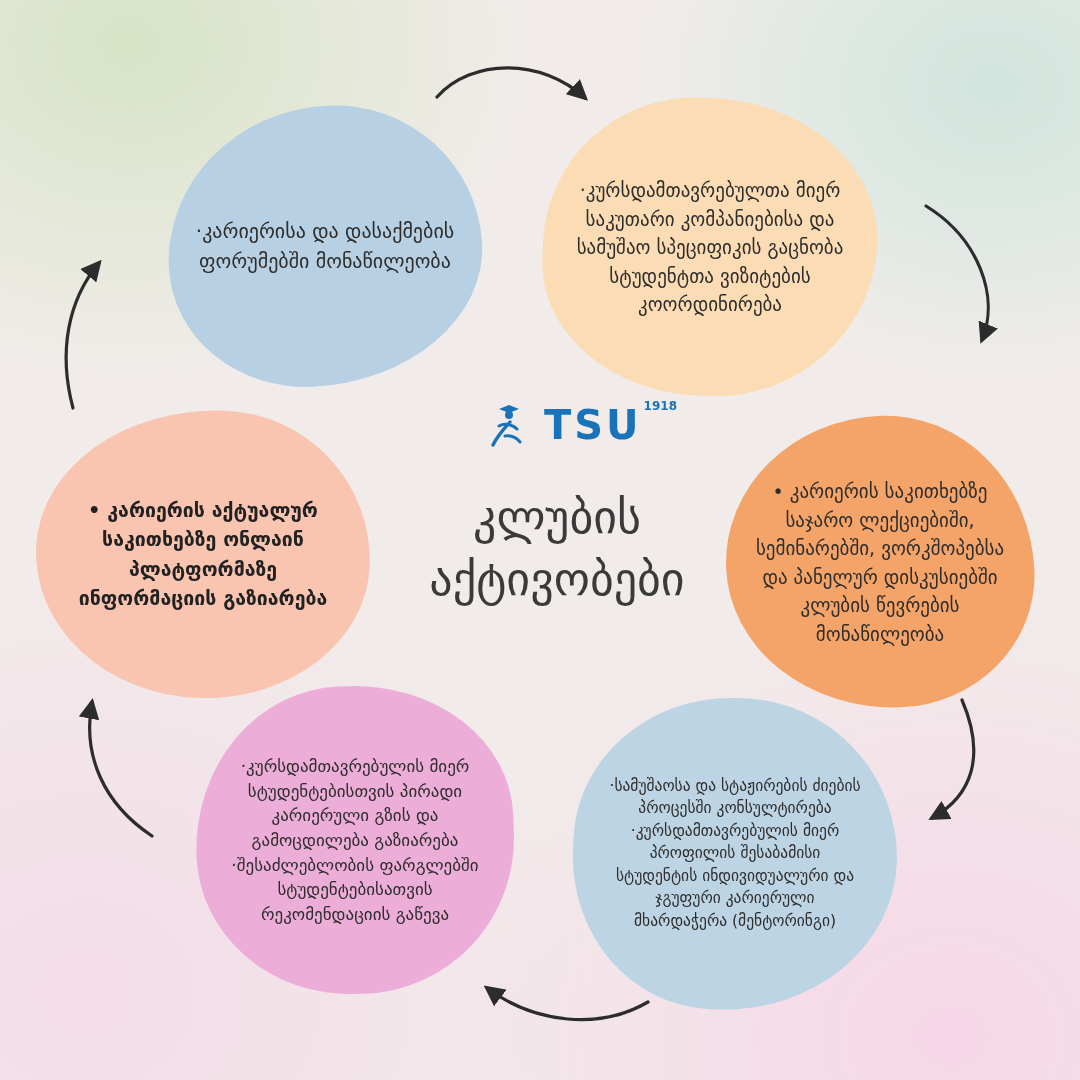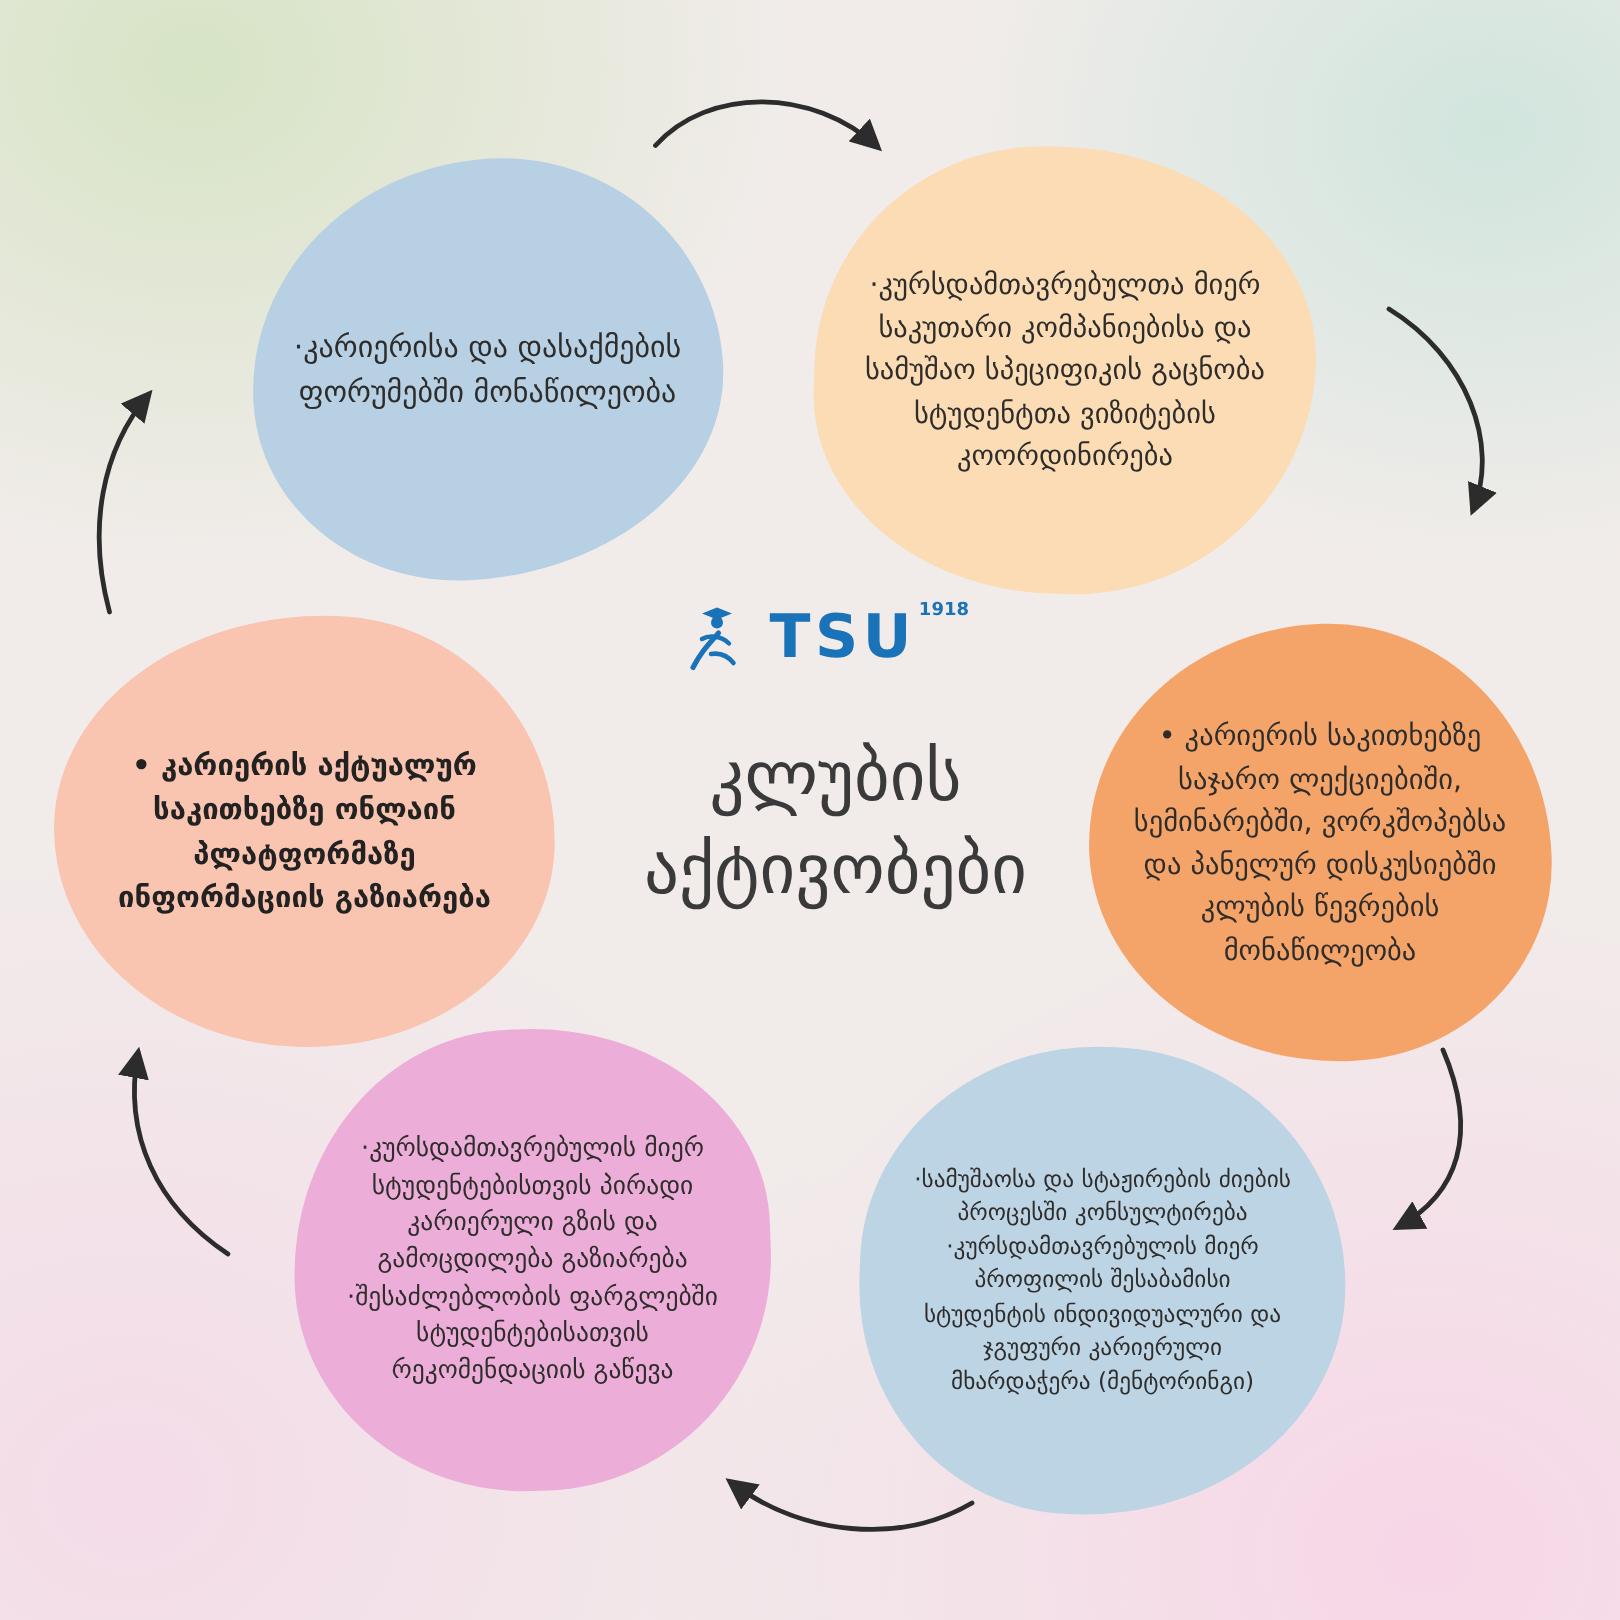--- a/index.html
+++ b/index.html
@@ -42,21 +42,21 @@
     border-radius:50% 50% 55% 45% / 48% 52% 50% 50%;transform:rotate(2deg);}
   .blob4 .blob-text{font-size:15.5px;width:252px;line-height:1.45;transform:rotate(-2deg);}
   .blob5{left:196px;top:686px;width:318px;height:308px;background:#ecaed8;
     border-radius:48% 52% 50% 50% / 55% 45% 52% 48%;transform:rotate(-2deg);}
   .blob5 .blob-text{font-size:17px;width:268px;line-height:1.45;transform:rotate(2deg);}
   .blob6{left:36px;top:410px;width:334px;height:288px;background:#f9c4b0;
     border-radius:55% 45% 50% 50% / 50% 52% 48% 50%;transform:rotate(2deg);}
   .blob6 .blob-text{font-size:19.5px;width:282px;font-weight:bold;color:#222;transform:rotate(-2deg);}
 
   .center-logo{
-    position:absolute;left:380px;top:402px;width:340px;
+    position:absolute;left:411px;top:402px;width:340px;
     display:flex;align-items:center;justify-content:center;gap:17px;
   }
   .tsu-text-wrap{position:relative;display:flex;align-items:flex-start;}
   .tsu-text{
     font-size:40px;font-weight:bold;color:#1a72b8;letter-spacing:3px;line-height:1;
     border-top:0;
   }
   .tsu-year{
     font-size:12px;font-weight:bold;color:#1a72b8;margin-left:2px;margin-top:-6px;
   }

